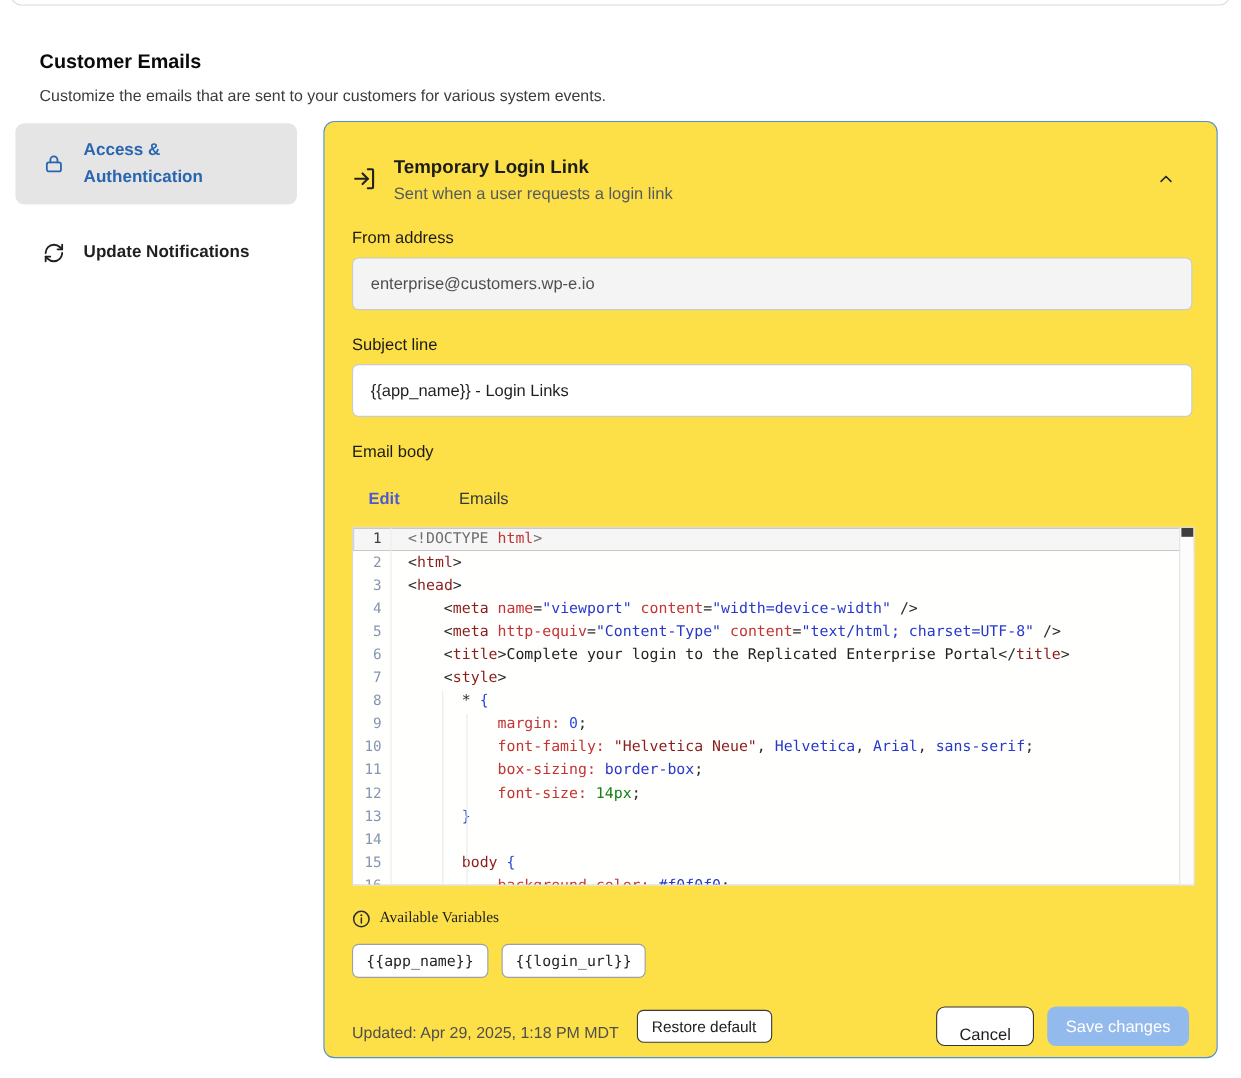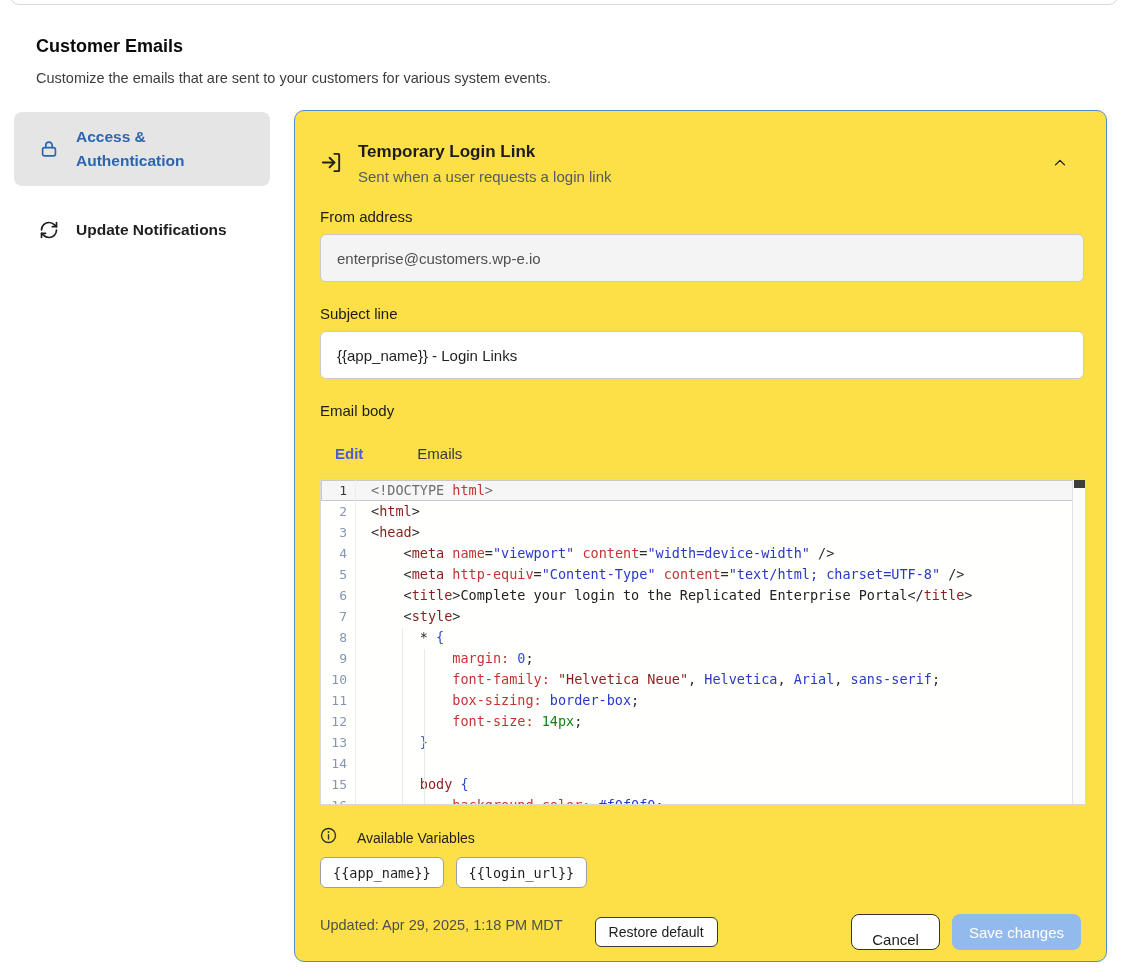--- a/index.html
+++ b/index.html
@@ -1,21 +1,21 @@
 <!DOCTYPE html>
 <html><head>
 <meta charset="utf-8">
 <style>
   * { margin:0; padding:0; box-sizing:border-box; }
   html,body { width:1128px; height:980px; background:#ffffff; overflow:hidden;
     font-family:"Liberation Sans", sans-serif; color:#1a1a1a; }
   .top-card { position:absolute; top:-18px; left:10px; right:10px; height:23px;
     border:1px solid #d8d8d8; border-radius:9px; background:#fff; }
 
-  .page-header { position:absolute; left:36px; top:36px; width:800px; }
+  .page-header { position:absolute; left:36px; top:46px; width:800px; }
   .page-title { font-size:18px; font-weight:700; color:#0a0a0a; }
   .page-subtitle { margin-top:13px; font-size:14.5px; color:#3c3c3c; }
 
   
   .sidebar { position:absolute; left:14px; top:112px; width:256px; }
   .side-item { display:flex; align-items:center; gap:16px; padding:13px 16px 13px 24px;
     border-radius:8px; cursor:pointer; margin-bottom:19px; }
   .side-item.active { background:#e5e5e5; }
   .side-icon { flex:0 0 22px; display:flex; align-items:center; justify-content:center; }
   .side-label { font-size:15.5px; font-weight:600; line-height:24px; color:#1f1f1f; }
@@ -66,30 +66,30 @@
   .tk-t { color:#8b1d1d; }
   .tk-a { color:#c43434; }
   .tk-s { color:#2838cc; }
   .tk-b { color:#2f4bd8; }
   .tk-p { color:#c43434; }
   .tk-n { color:#158015; }
   .tk-x { color:#222222; }
   .tk-m { color:#8b1d1d; }
 
   
-  .vars-head { margin-top:22px; display:flex; align-items:center; gap:20px; }
+  .vars-head { margin-top:22px; display:flex; gap:8px;font-family:Liberation Serif, serif; }
   .vars-label { font-size:14px; color:#1f1f1f; }
   .chips { margin-top:9px; display:flex; gap:12px; }
   .chip { height:31px; display:flex; align-items:center; padding:0 12px; background:#fff;
     border:1px solid #9aa0a6; border-radius:6px; font-family:"DejaVu Sans Mono",monospace;
     font-size:13.5px; color:#1f1f1f; cursor:pointer; }
 
   
   .panel-footer { margin-top:26px; display:flex; align-items:center; justify-content:space-between; }
-  .footer-left { display:flex; align-items:flex-start; gap:32px; }
+  .footer-left { display:flex; align-items:flex-end; gap:16px; }
   .footer-right { display:flex; align-items:center; gap:12px; }
   .updated-text { font-size:14.5px; color:#4f4f4f; }
   .btn { font-family:"Liberation Sans",sans-serif; cursor:pointer; background:#fff; }
   .btn-restore { height:30px; padding:0 13px; font-size:14px; color:#1c1c1c;
     border:1.4px solid #3a3a3a; border-radius:6px; }
   .btn-cancel { height:36px; padding:16px 20px; font-size:15px; color:#1c1c1c;
     border:1.4px solid #333; border-radius:8px; }
   .btn-save { height:36px; padding:0 17px; font-size:15px; color:#ffffff;
     background:#93baec; border:none; border-radius:8px; }
 </style>

